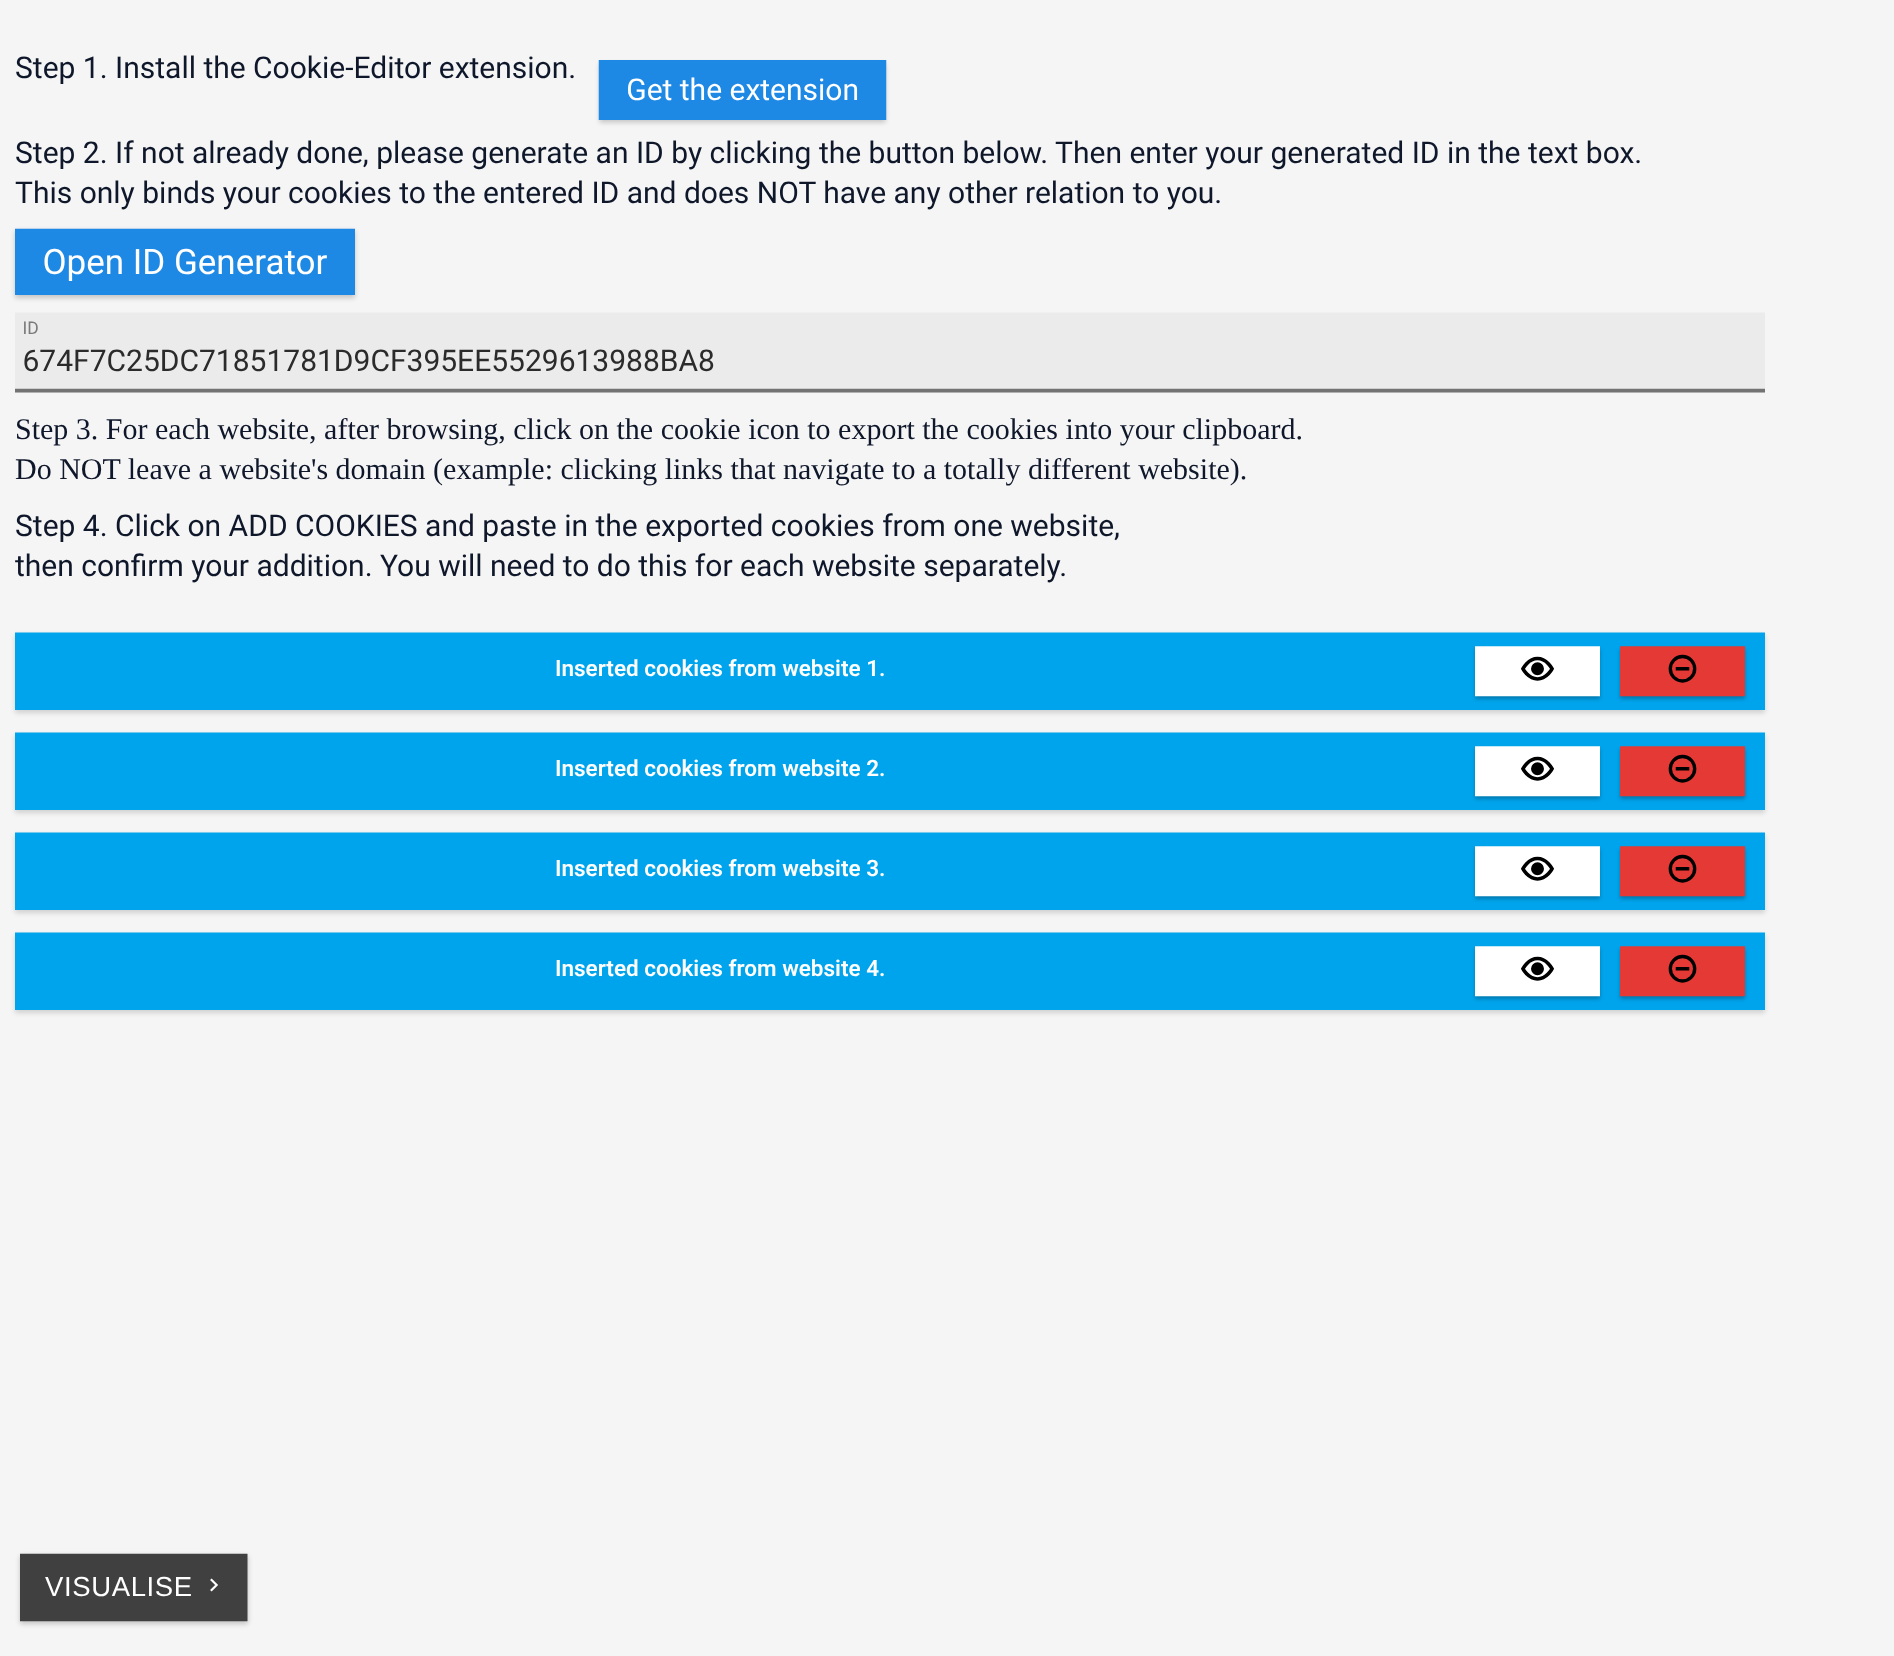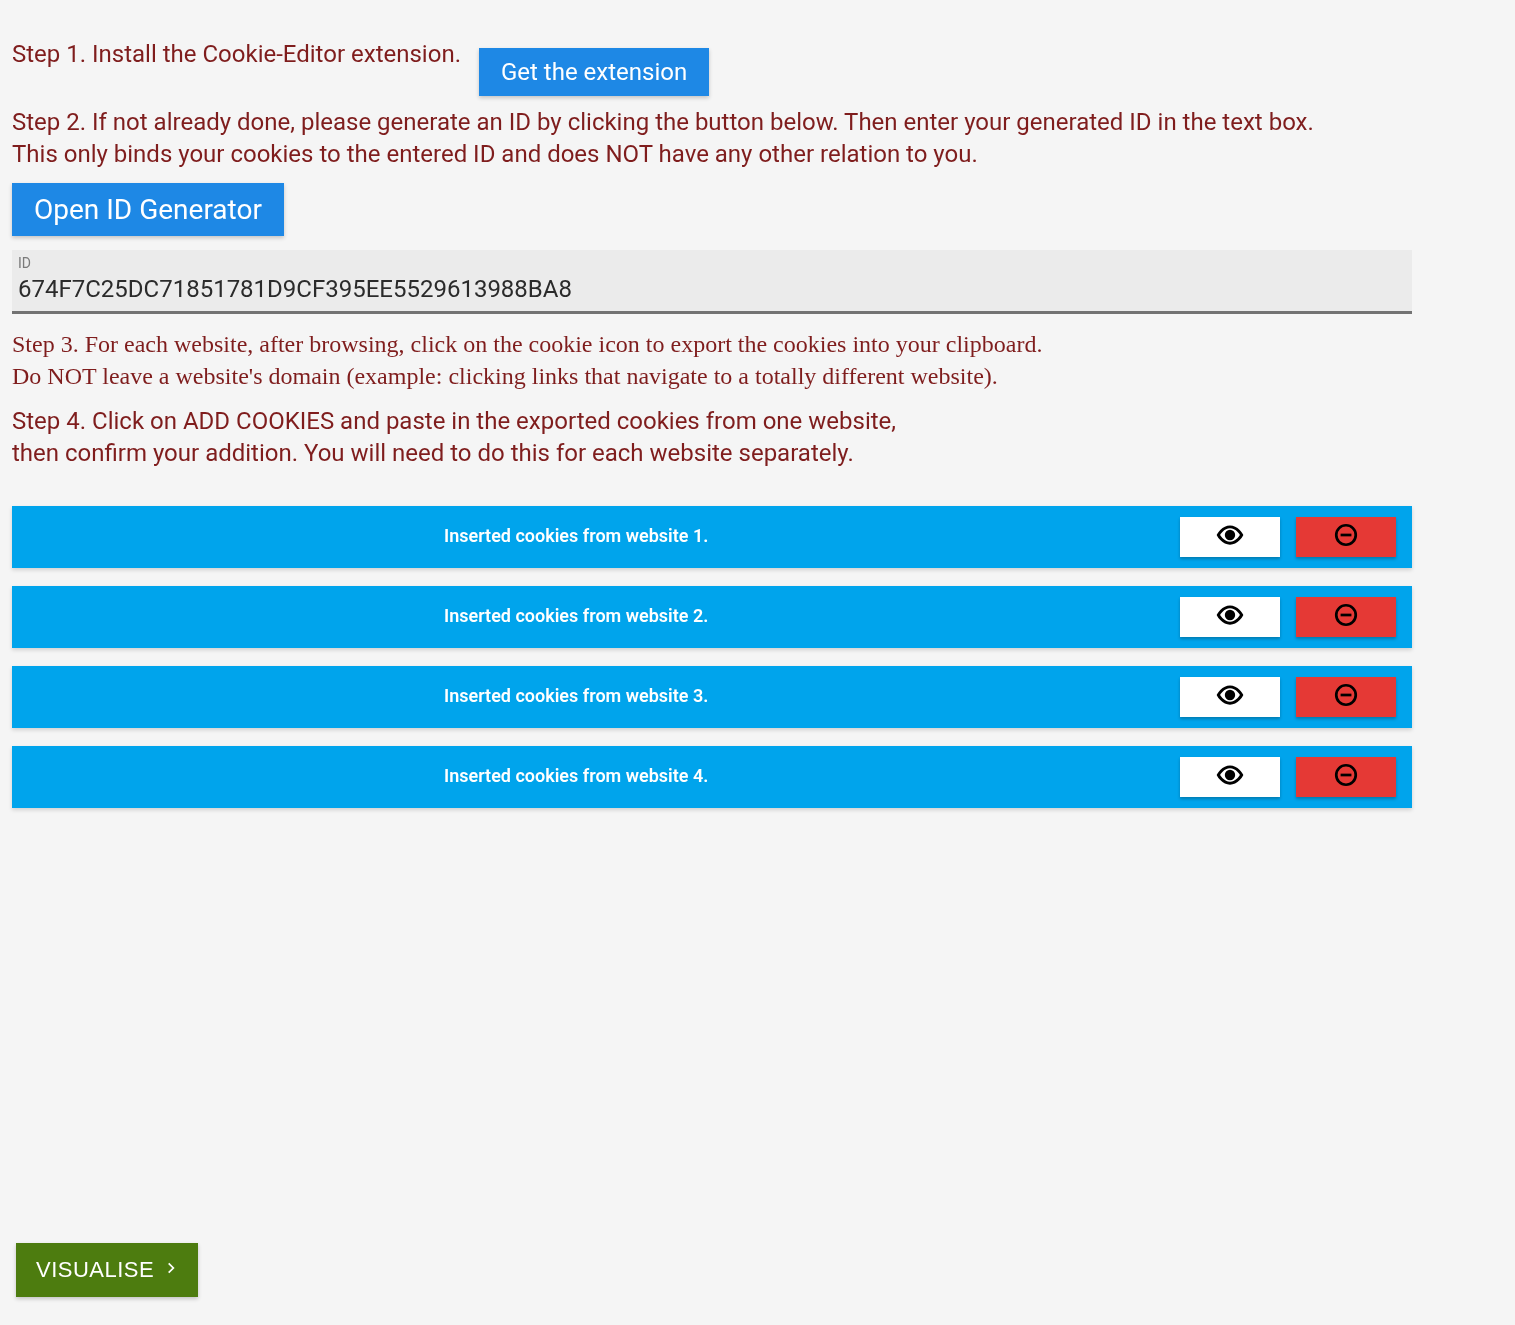--- a/index.html
+++ b/index.html
@@ -11,21 +11,21 @@
     color: #767676;
     font-size: 24px;
     line-height: 1.35;
   }
   .page {
     padding: 12px 12px 0 12px;
     position: relative;
     height: 100%;
   }
   .step-text {
-    color: #7f1d1d;
+    color: #0f172a;
     font-size: 24px;
     margin: 6px 0;
     white-space: pre-line;
   }
   .row-inline {
     display: flex;
     align-items: center;
     gap: 18px;
     margin-bottom: 10px;
   }
@@ -121,21 +121,21 @@
     box-shadow: 0 2px 3px rgba(0,0,0,.25);
   }
   .view-btn { background: #fff; }
   .delete-btn { background: #e53935; }
 
   
   .visualise-btn {
     position: absolute;
     left: 16px;
     bottom: 28px;
-    background: #4d7c0f;
+    background: #404040;
     color: #fff;
     border: none;
     font-size: 22px;
     letter-spacing: 0.5px;
     padding: 14px 20px;
     cursor: pointer;
     display: inline-flex;
     align-items: center;
     gap: 10px;
     box-shadow: 0 2px 4px rgba(0,0,0,.2);

